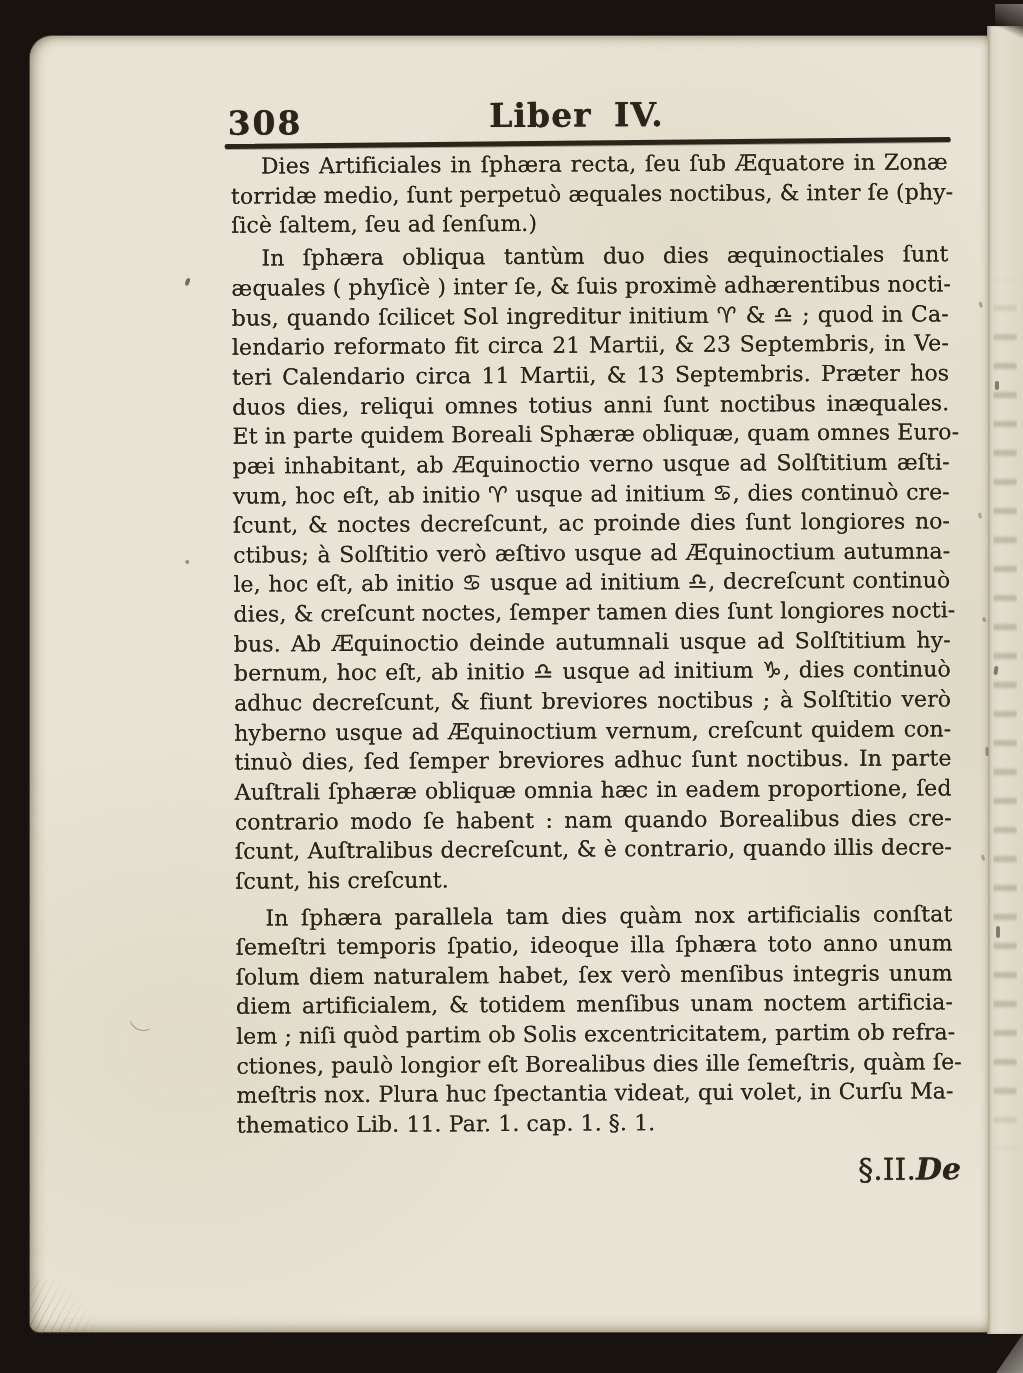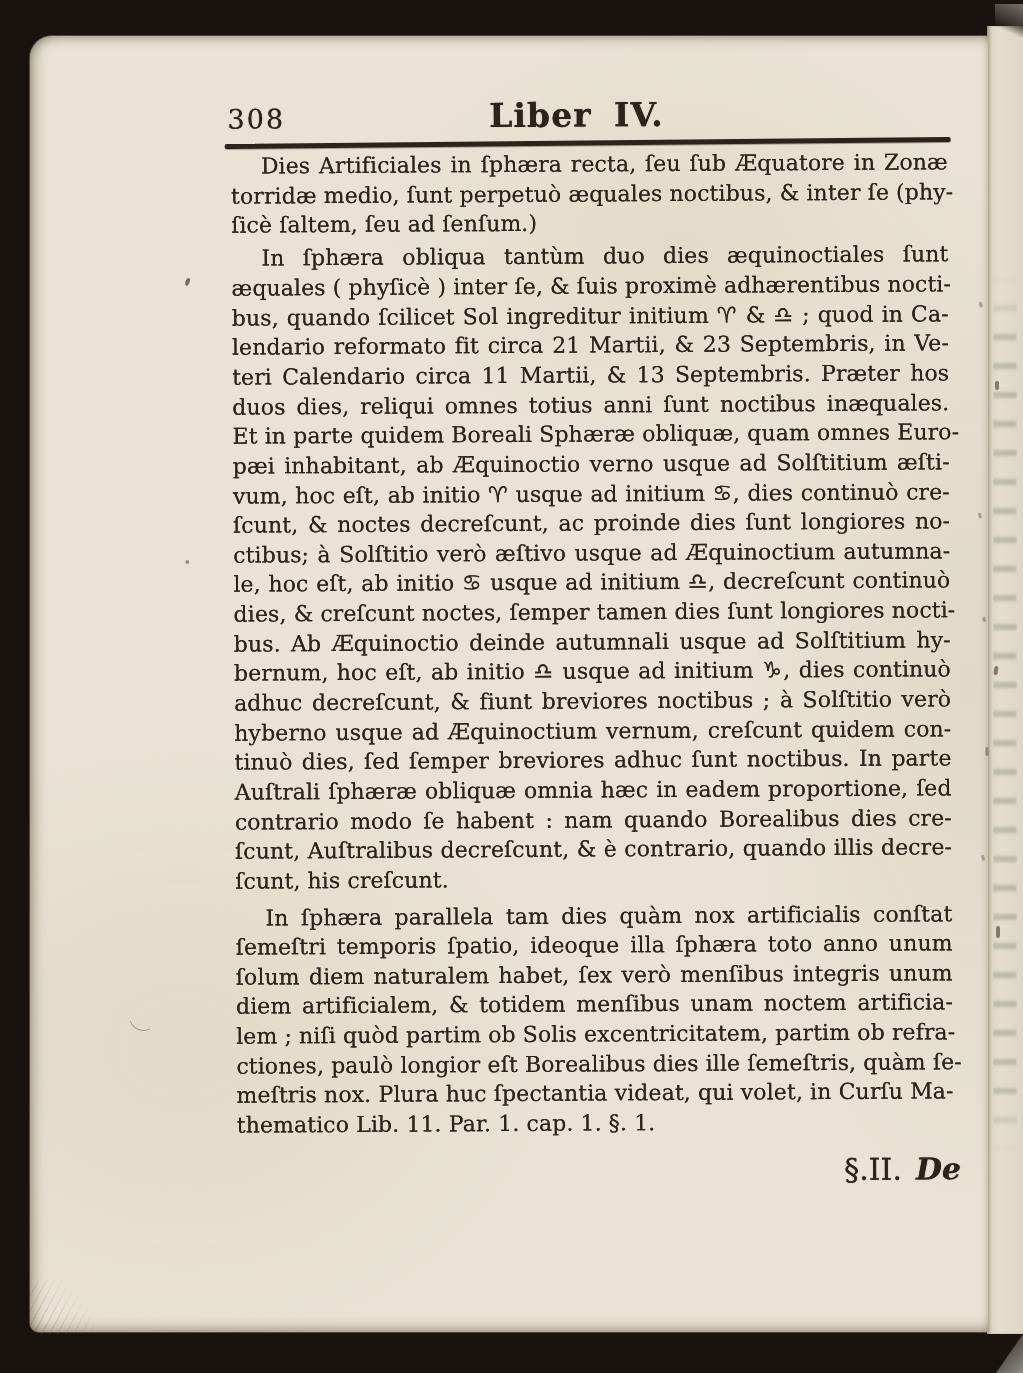--- a/index.html
+++ b/index.html
@@ -66,21 +66,21 @@
             mask-image:linear-gradient(45deg,#000,transparent 75%);
   }
 
   
   .content{
     position:absolute;inset:0;color:var(--ink,#2c241b);
     transform:rotate(-0.35deg);transform-origin:50% 50%;
   }
   .pagenum{
     position:absolute;left:201px;top:66px;
-    font-size:27px;font-weight:400;letter-spacing:2px;
+    font-size:33px;font-weight:700;letter-spacing:2px;
     text-shadow:0 0 .7px rgba(44,36,27,.9);
   }
   .running-title{
     position:absolute;left:420px;top:60px;width:260px;text-align:center;
     font-size:33px;font-weight:700;word-spacing:10px;letter-spacing:1px;
     text-shadow:0 0 .7px rgba(44,36,27,.9);
   }
   .header-rule{
     position:absolute;left:198px;top:105px;width:726px;height:4.5px;
     background:var(--ink,#2c241b);border-radius:2px;
@@ -97,21 +97,21 @@
   }
   .line.noj{text-align-last:left;}
   .line.ind{text-indent:30px;}
   .line.gap-a{margin-top:3.5px;}
   .line.gap-b{margin-top:7px;}
 
   .catchline{
     position:absolute;left:204px;top:1118px;width:724px;text-align:right;
     font-size:30px;text-shadow:0 0 .7px rgba(44,36,27,.9);
   }
-  .catchline .cw{font-style:italic;margin-left:14px;font-weight:600;}
+  .catchline .cw{font-style:italic;font-weight:600;}
 
   
   .speck{position:absolute;background:rgba(52,44,31,.65);border-radius:1.5px;pointer-events:none;}
   .speck.s1{left:158px;top:240px;width:4px;height:8px;border-radius:60% 40% 60% 60%;transform:rotate(18deg);}
   .speck.s2{left:156px;top:522px;width:4px;height:4px;border-radius:50%;opacity:.7;}
   .speck.r1{left:950px;top:270px;width:6px;height:3px;transform:rotate(72deg);opacity:.55;}
   .speck.r2{left:948px;top:481px;width:6px;height:3px;transform:rotate(80deg);opacity:.5;}
   .speck.r3{left:952px;top:585px;width:5px;height:3px;transform:rotate(70deg);opacity:.55;}
   .speck.r4{left:955px;top:714px;width:3px;height:9px;opacity:.6;}
   .speck.r5{left:949px;top:823px;width:6px;height:3px;transform:rotate(76deg);opacity:.5;}

